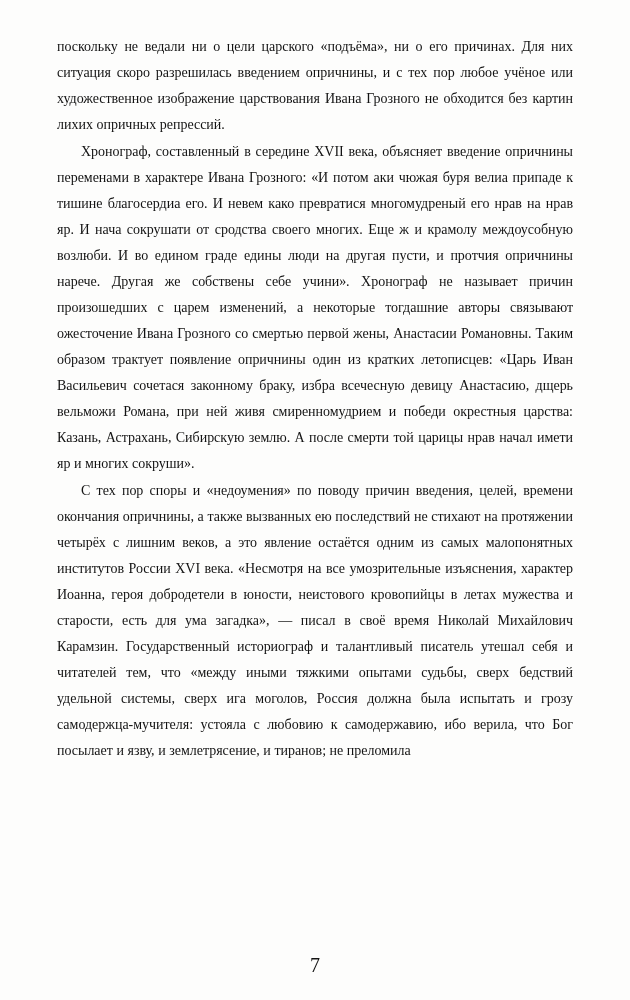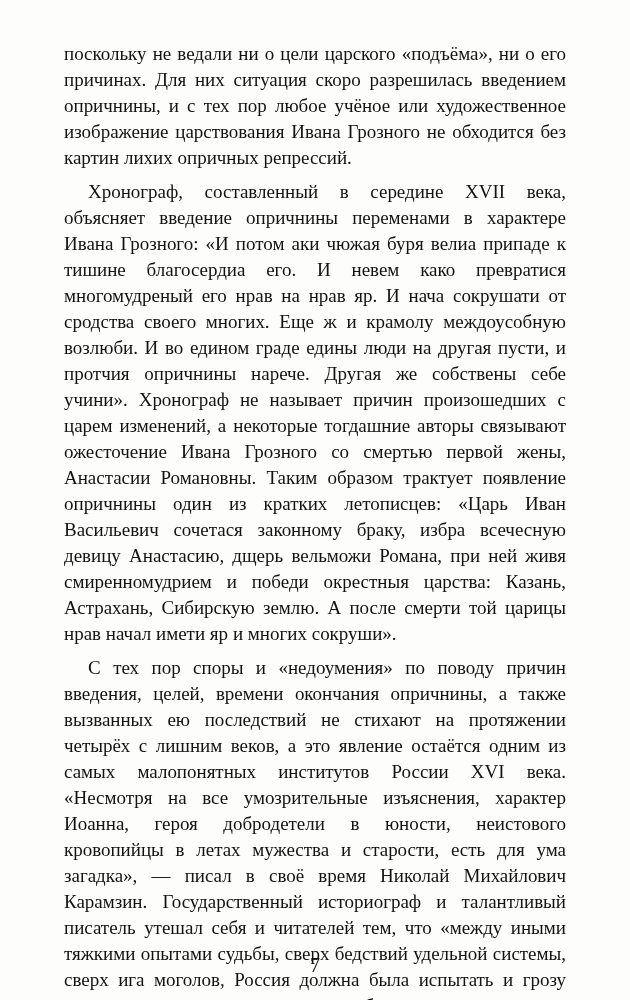--- a/index.html
+++ b/index.html
@@ -16,25 +16,25 @@
     font-family: "Liberation Serif", "DejaVu Serif", serif;
     color: #131313;
   }
   #text-block {
     position: absolute;
     left: 56px;
     top: 33px;
     width: 518px;
   }
   .para {
-    margin: 8px;
+    margin: 1px;
     text-align: justify;
     text-align-last: left;
     text-indent: 24px;
-    font-size: 19px;
+    font-size: 14px;
     line-height: 26px;
     letter-spacing: -0.02px;
     word-spacing: 0.1px;
     -webkit-hyphens: manual;
     hyphens: manual;
   }
   
   .para.continuation {
     text-indent: 0;
   }

